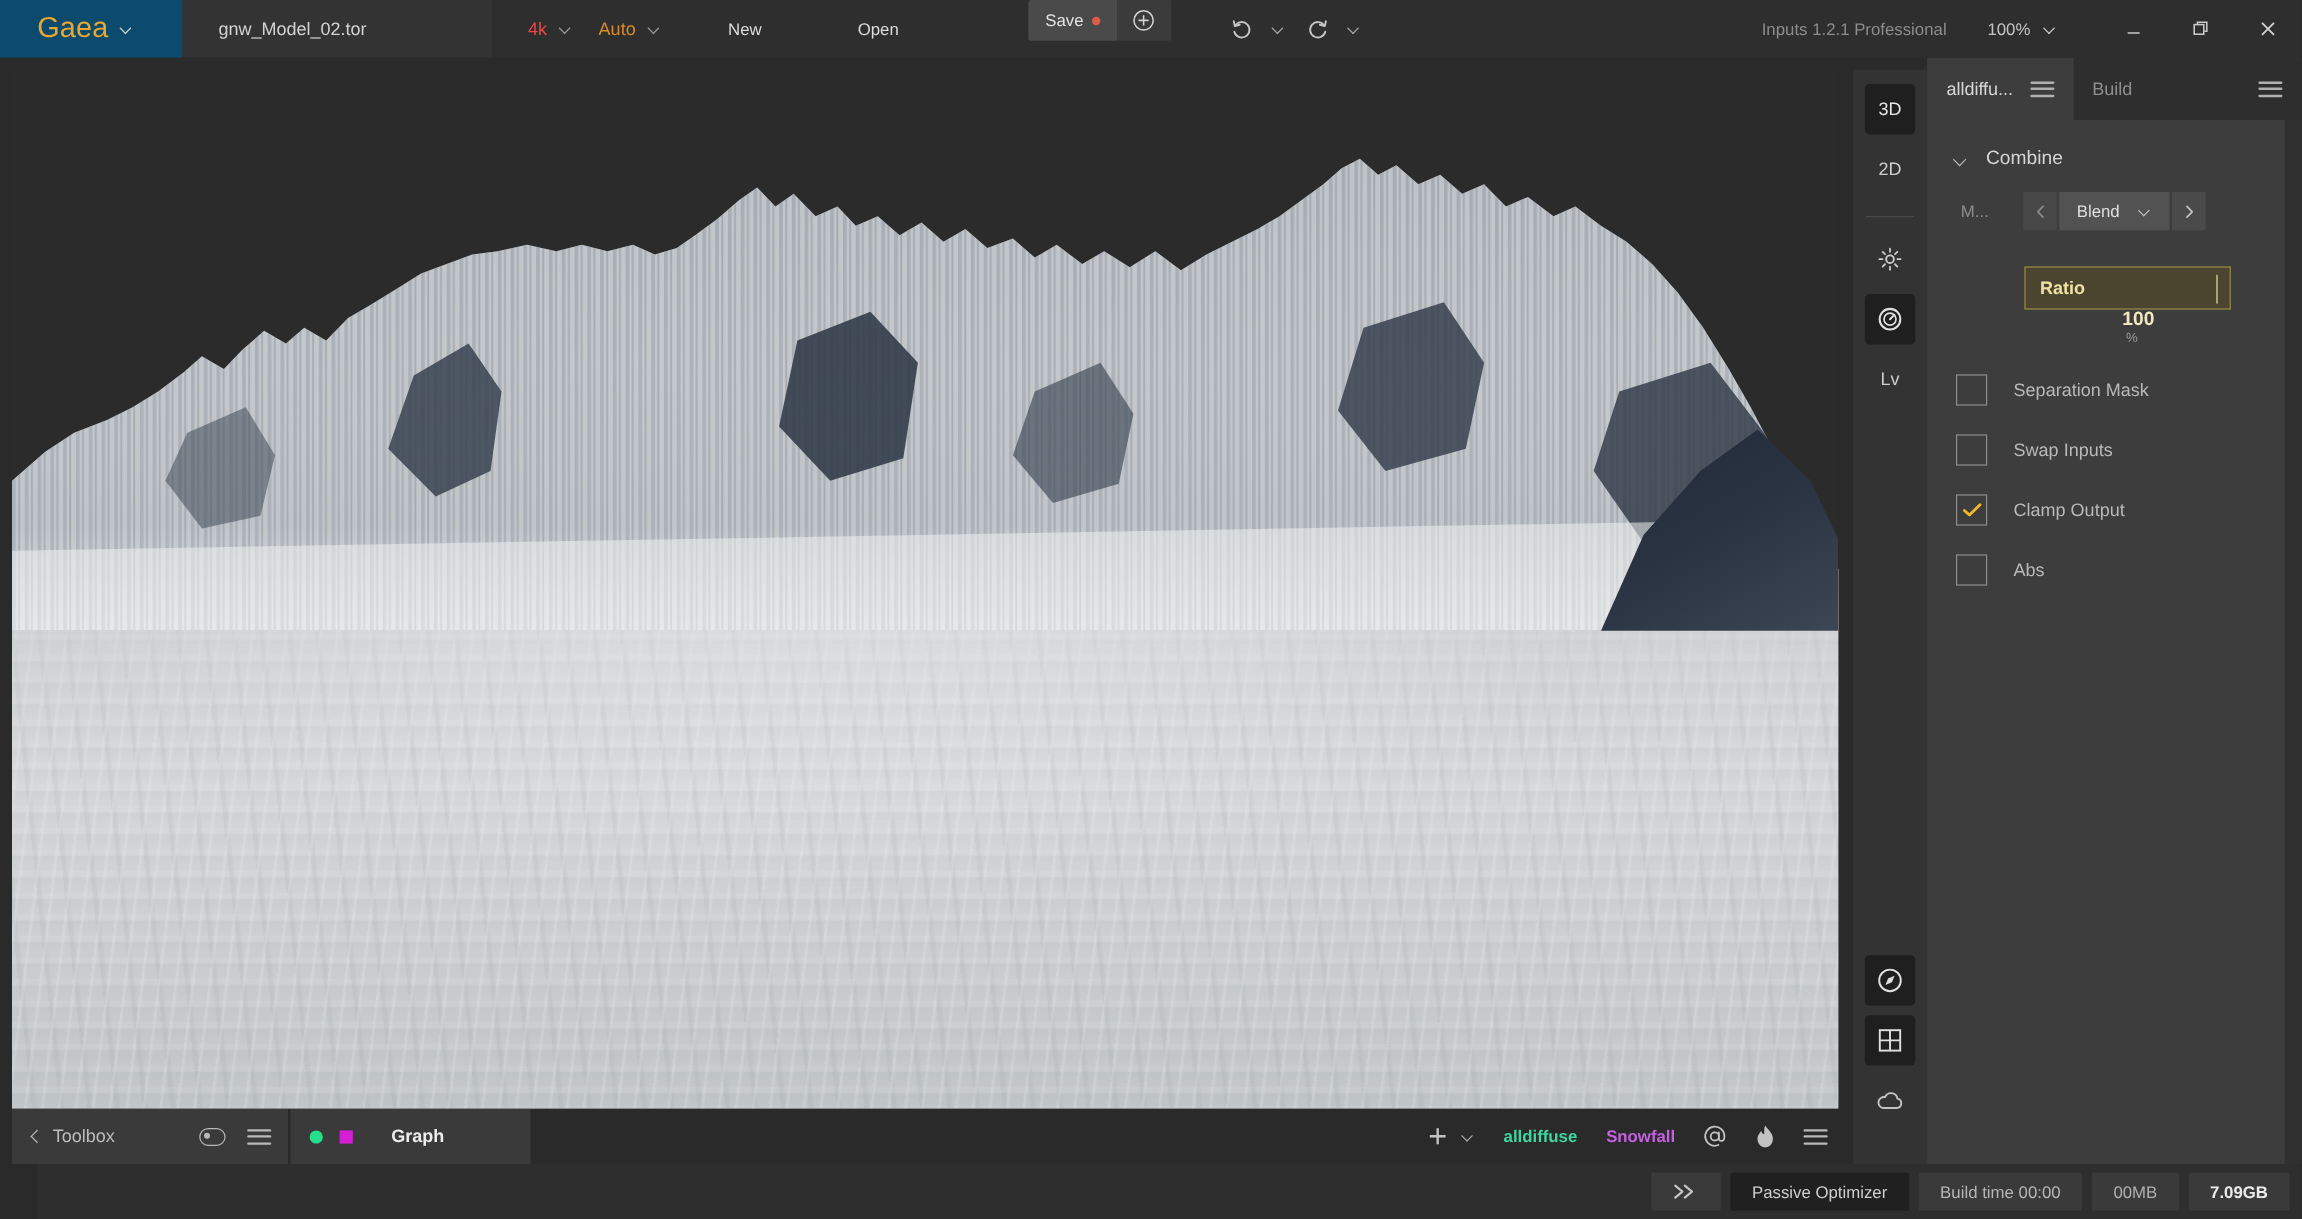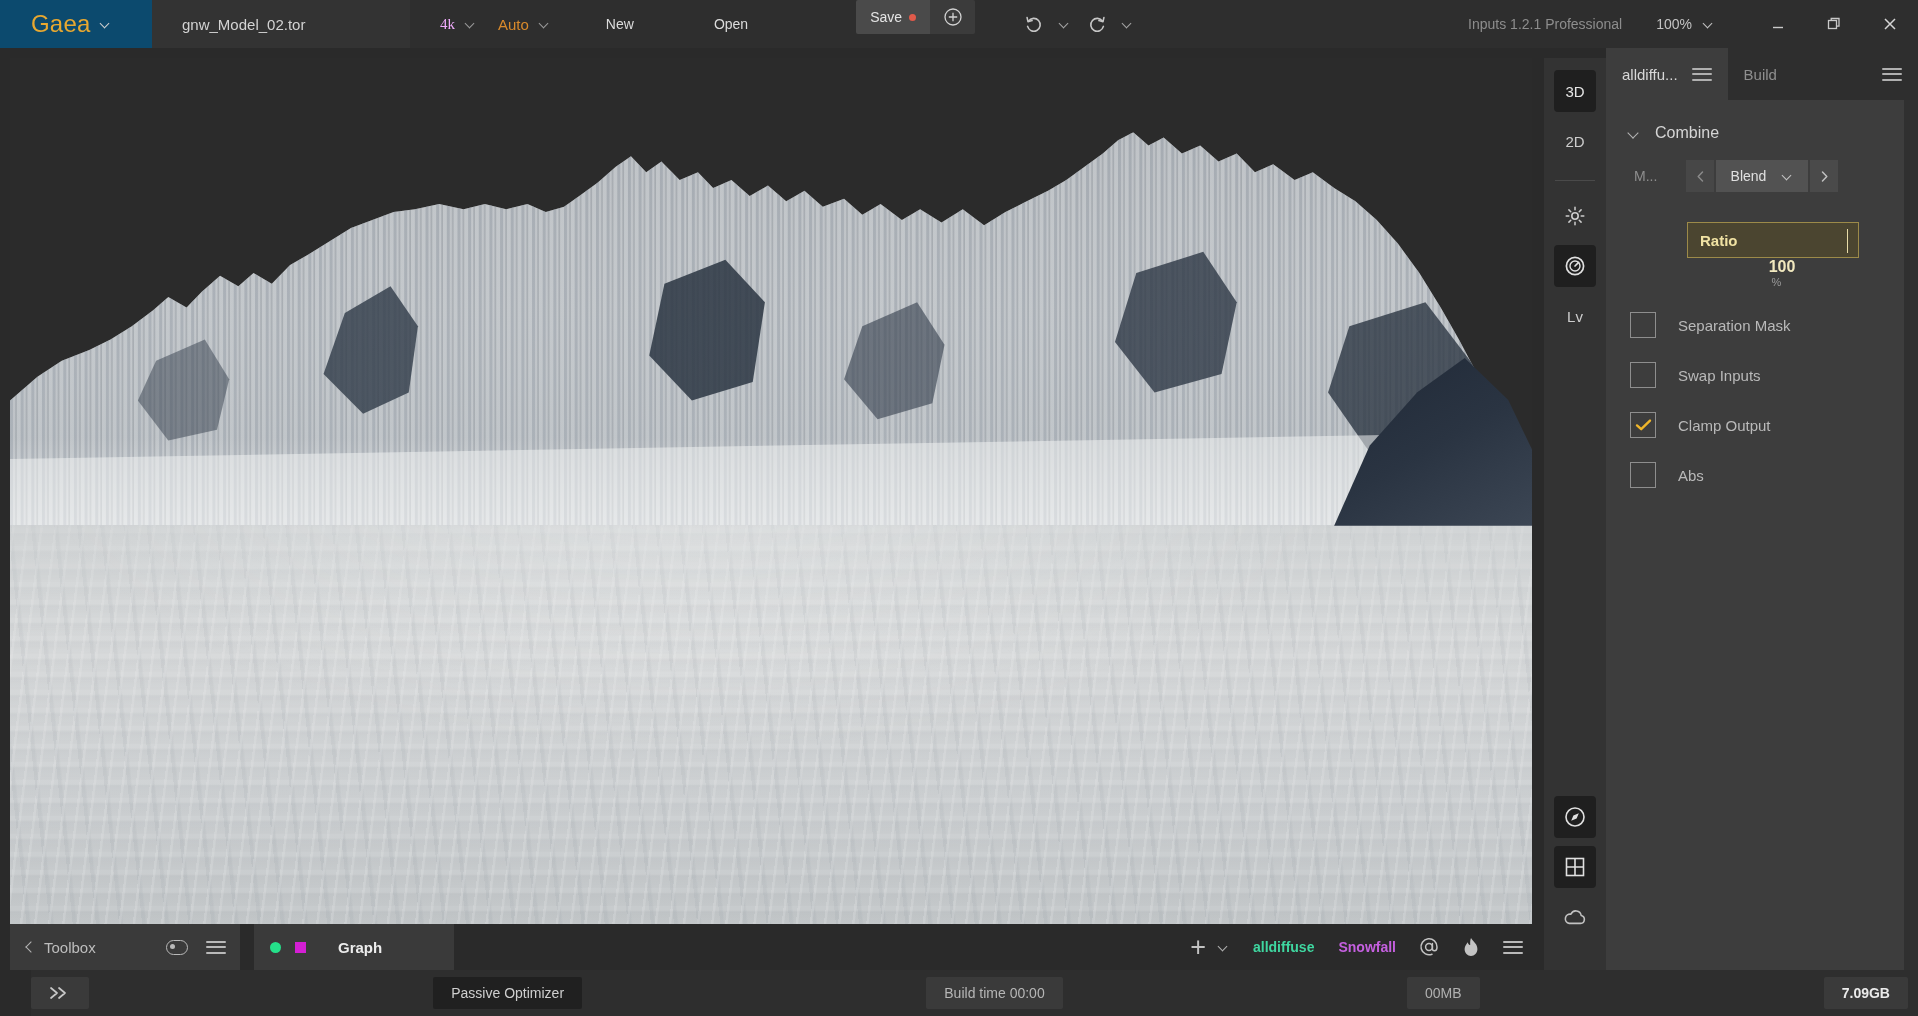--- a/index.html
+++ b/index.html
@@ -34,21 +34,21 @@
     transform: rotate(45deg);
   }
   .chev.sm::after { width:6px; height:6px; border-width:1.5px; }
   .filename-block {
     background: #333333; display:flex; align-items:center;
     padding: 0 30px 0 30px; min-width: 258px;
   }
   .filename { font-size: 15px; color: #d3d3d3; }
   .res-block { display:flex; align-items:center; gap:22px; padding-left: 30px; }
   .res-item { display:flex; align-items:center; gap:10px; font-size:15px; }
-  .res-4k { color:#f0abfc;font-family:Liberation Serif, serif; }
+  .res-4k { color:#ef4444; }
   .res-auto { color:#d98a2b; }
   .res-item .chev { color:#9a9a9a; }
   .topbtn {
     font-size:14px; color:#dcdcdc; padding: 0 26px; height:48px;
     display:flex; align-items:center; cursor:default;
   }
   .new-open { display:flex; align-items:center; margin-left: 30px; gap: 28px; }
   .save-group { display:flex; align-items:center; margin-left: 42px; height:34px; }
   .save-btn {
     background:#4a4a4a; height:34px; width:74px;
@@ -120,21 +120,21 @@
     border-left:1.7px solid currentColor; border-bottom:1.7px solid currentColor;
     transform: rotate(45deg);
   }
   .toolbox-label { font-size:15px; color:#bdbdbd; }
   .tb-icons { margin-left:auto; display:flex; align-items:center; gap:18px; }
   .pill-ico { width:22px; height:15px; border:1.8px solid #b9b9b9; border-radius:8px; position:relative; }
   .pill-ico::after { content:""; position:absolute; left:3px; top:3.4px; width:5px; height:5px; border-radius:50%; background:#b9b9b9; }
   .ham { width:20px; height:13px; display:flex; flex-direction:column; justify-content:space-between; }
   .ham i { display:block; height:2px; background:#b9b9b9; border-radius:1px; }
   .graph-tab {
-    width:200px; background:#3a3a3a; margin-left:14px;
+    width:200px; background:#3a3a3a; margin-left:2px;
     display:flex; align-items:center; gap:14px; padding-left:16px;
   }
   .dot-green { width:11px; height:11px; border-radius:50%; background:#25e08a; }
   .sq-magenta { width:11px; height:11px; background:#d41fd4; }
   .graph-label { font-size:15px; font-weight:bold; color:#ededed; margin-left:18px; }
   .dock-right { margin-left:auto; display:flex; align-items:center; gap:0; padding-right:10px; }
   .dock-right .plus { font-size:27px; color:#c2c2c2; line-height:1; padding:0 8px; }
   .dock-right .chev { color:#b0b0b0; margin:0 12px 0 4px; }
   .tagname { font-size:14px; font-weight:bold; padding:0 12px; }
   .tag-alldiffuse { color:#3fd7a0; }
@@ -208,21 +208,21 @@
           display:flex; align-items:center; justify-content:center; }
   .cbox.checked { }
   .cbox svg { display:block; }
   .cb-label { font-size:15px; color:#b9b9b9; }
 
   .rscroll { position:absolute; top:52px; right:0; bottom:0; width:14px; background:#303030; }
 
   
   .statusbar {
     height:46px; flex:0 0 46px; background:#2e2e2e;
-    display:flex; align-items:center; justify-content:space-between;
+    display:flex; align-items:center; justify-content:flex-end;
     padding-right: 10px; gap:8px;margin-left:31px;
   }
   .sb-chip {
     height:32px; display:flex; align-items:center; justify-content:center;
     padding: 0 18px; font-size:14px; background:#3a3a3a; color:#b6b6b6; border-radius:2px;
   }
   .sb-chip.dark { background:#202020; color:#cfcfcf; }
   .sb-chip.adv { background:#3a3a3a; width:58px; padding:0; color:#c8c8c8; }
   .sb-chip.mem { color:#ebebeb; font-weight:bold; }
   .sb-chip.memmb { color:#b0b0b0; }

